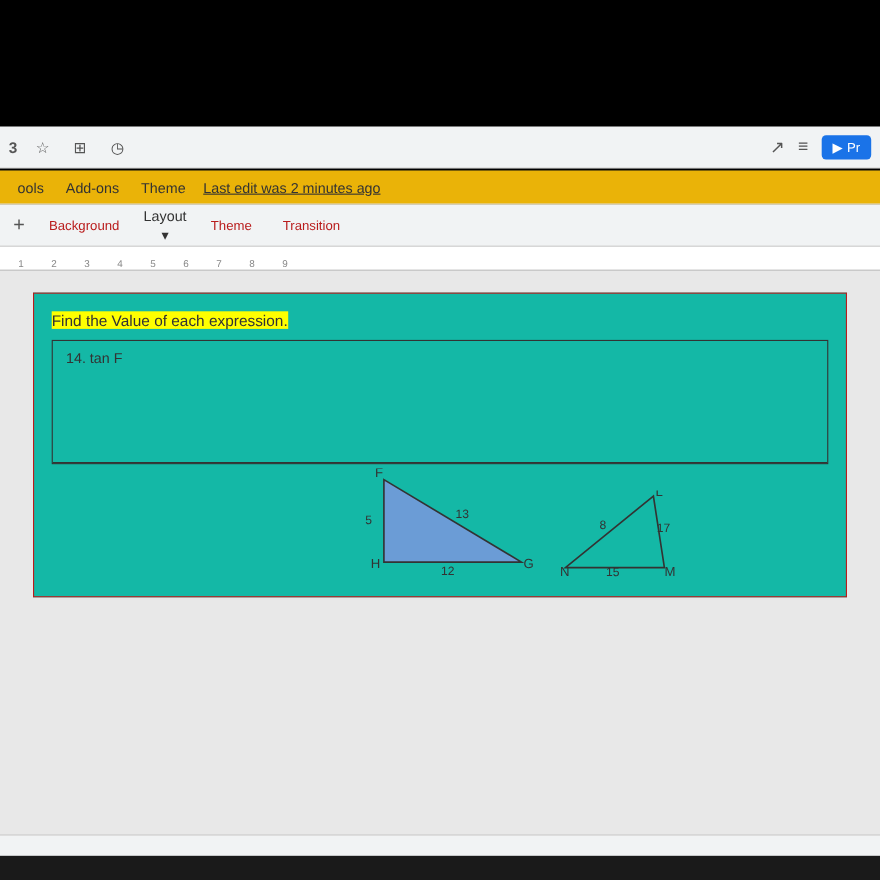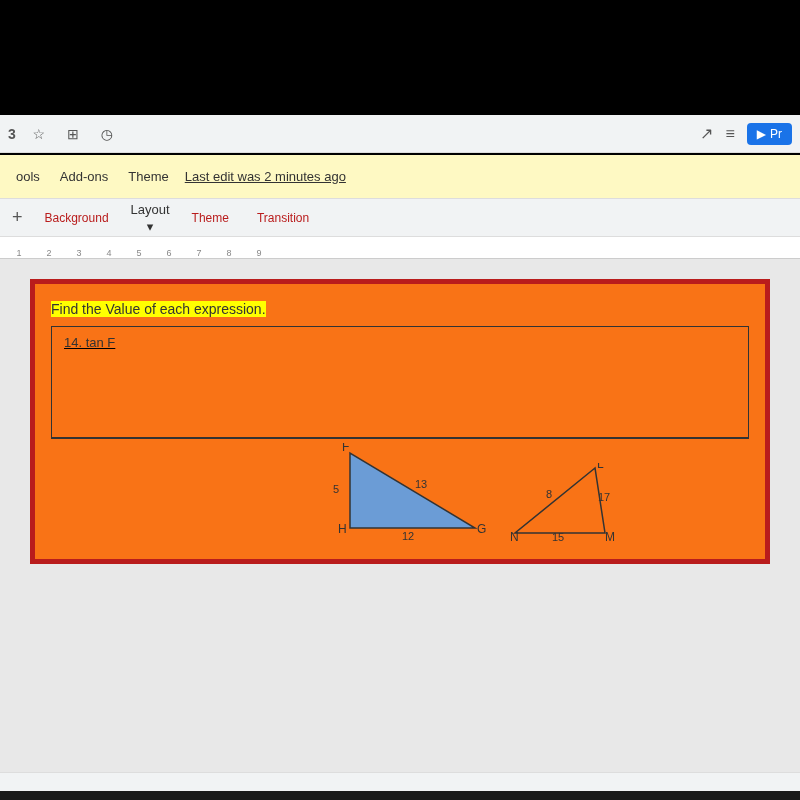--- a/index.html
+++ b/index.html
@@ -58,22 +58,22 @@
       padding: 4px 10px;
       font-size: 12px;
       display: flex;
       align-items: center;
       gap: 4px;
       cursor: pointer;
     }
 
     .menu-row {
       width: 800px;
-      height: 44px;
-      background: #fef9c3;
+      height: 31px;
+      background: #eab308;
       display: flex;
       align-items: center;
       padding: 0 8px;
       border-bottom: 1px solid #ddd;
       gap: 4px;
     }
 
     .menu-item {
       padding: 4px 8px;
       font-size: 13px;
@@ -145,22 +145,22 @@
       background: #e8e8e8;
       display: flex;
       justify-content: center;
       align-items: flex-start;
       padding: 20px;
       overflow: hidden;
     }
 
     .slide-content {
       width: 740px;
-      background: #f97316;
-      border: 5px solid #b91c1c;
+      background: #14b8a6;
+      border: 1px solid #b91c1c;
       padding: 16px;
       position: relative;
     }
 
     .find-value-text {
       font-size: 14px;
       color: #333;
       background: #ffff00;
       display: inline;
       font-weight: normal;
@@ -176,21 +176,20 @@
       display: flex;
       border-bottom: 1.5px solid #333;
     }
 
     .problem-cell {
       flex: 1;
       min-height: 110px;
       padding: 8px 12px;
       font-size: 13px;
       border-right: 1.5px solid #333;
-      text-decoration: underline;
     }
 
     .problem-cell:last-child {
       border-right: none;
     }
 
     .problem-label {
       font-size: 13px;
       color: #333;
     }

